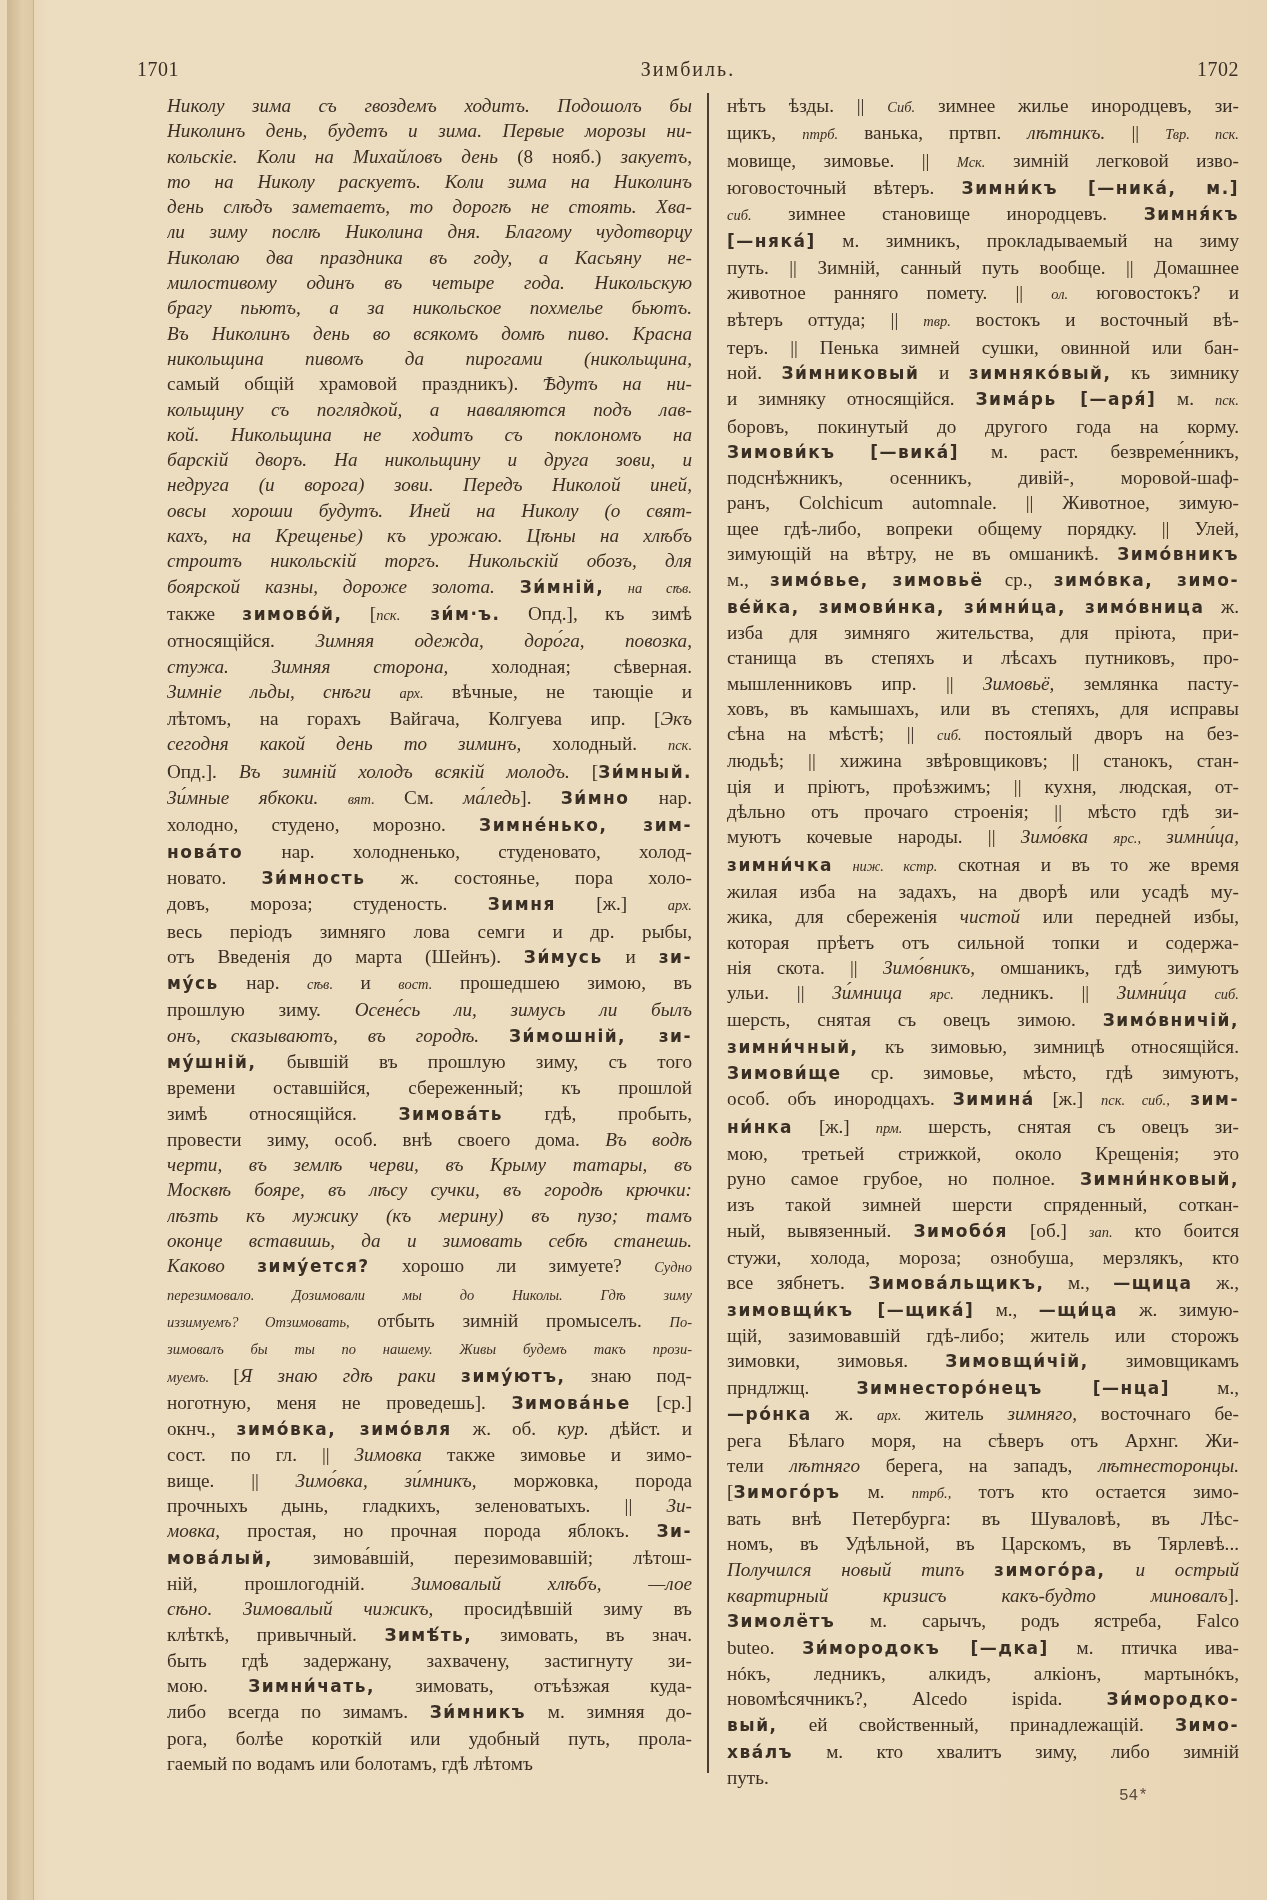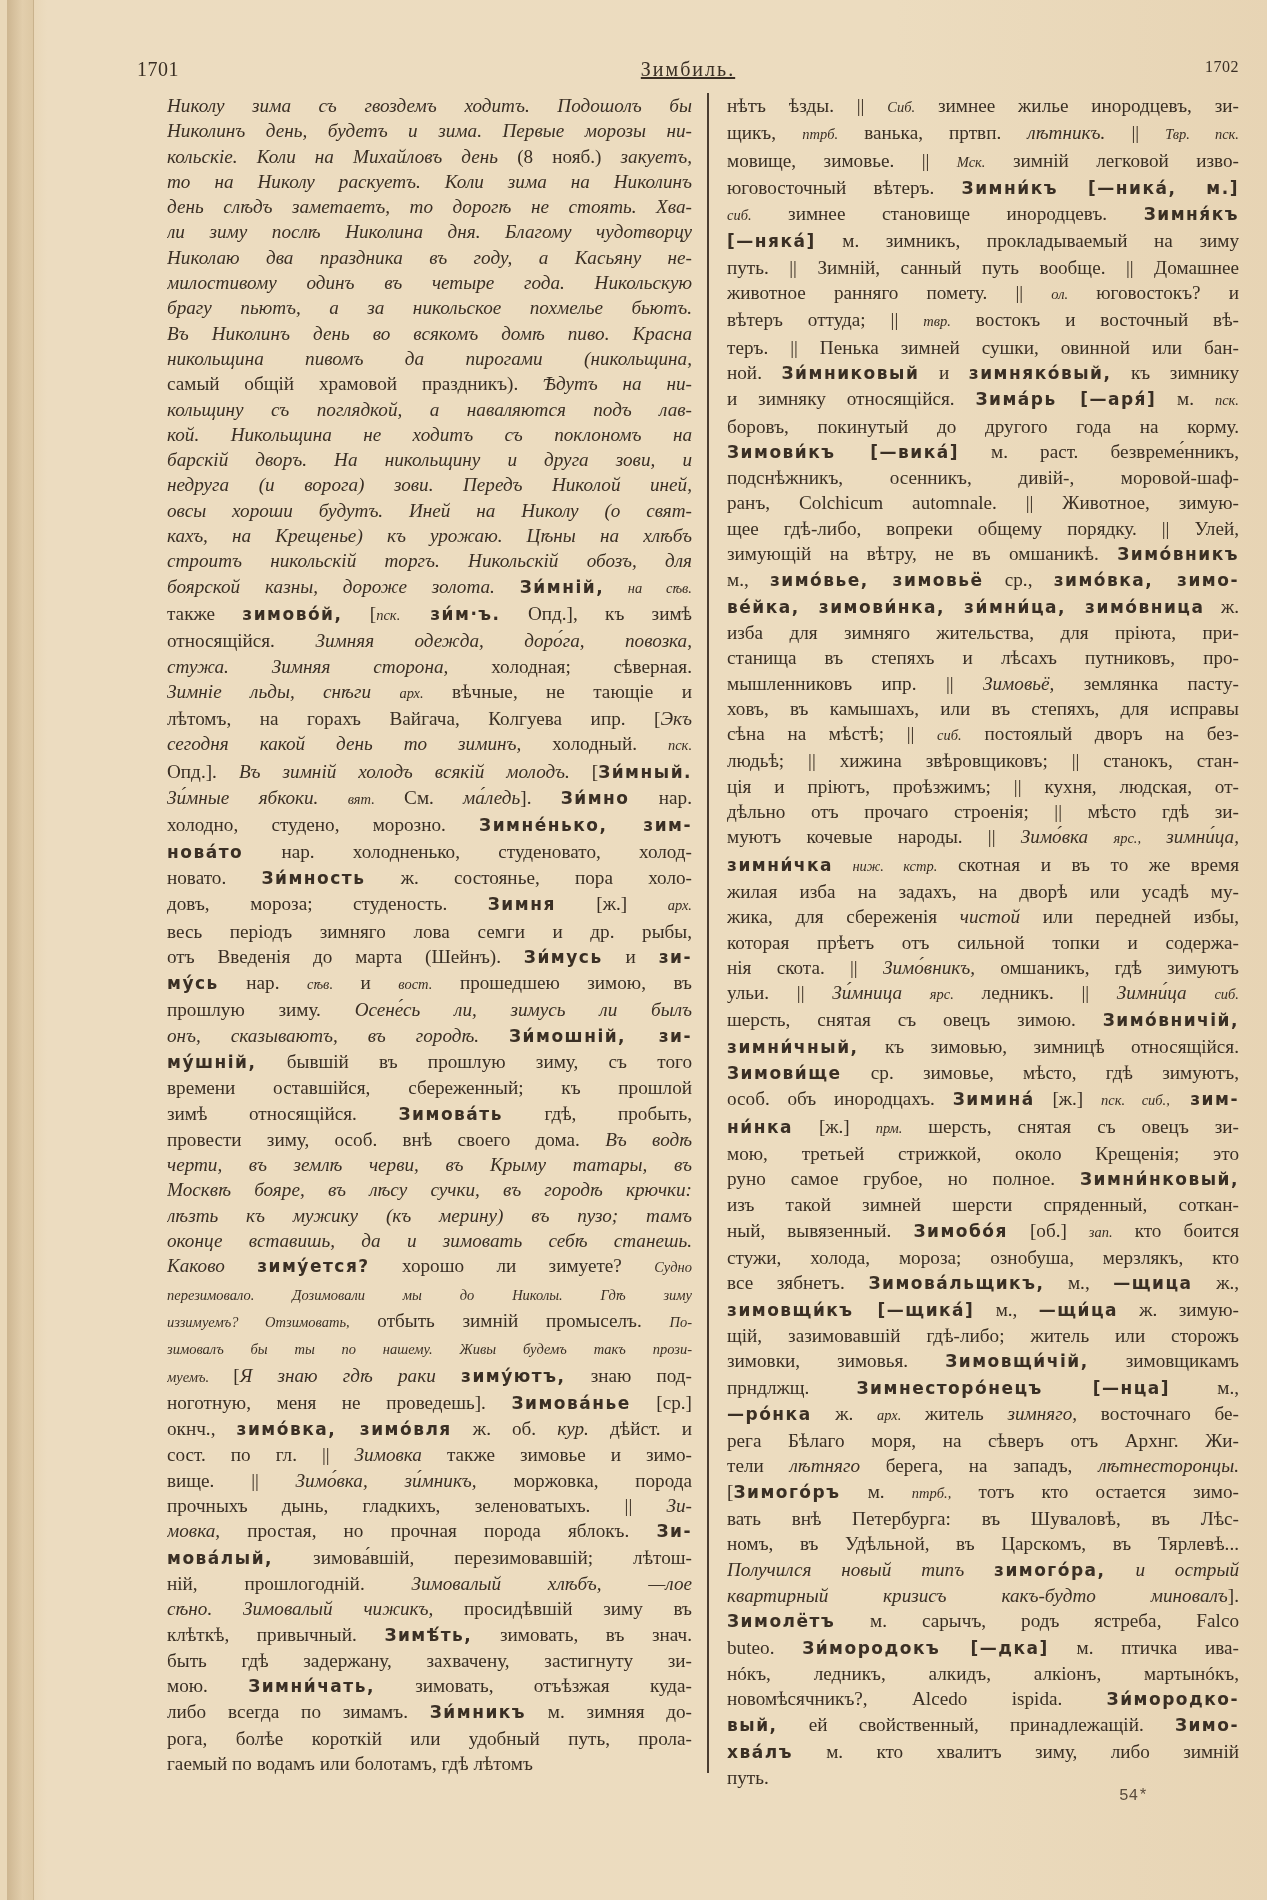--- a/index.html
+++ b/index.html
@@ -18,22 +18,22 @@
   }
   .binding {
     position: absolute; left: 0; top: 0; width: 26px; height: 1900px;
     background: linear-gradient(90deg, #cdb691 0, #e2ceac 60%, #ddc8a4 100%);
     border-right: 1px solid #c9b28c;
   }
   .header {
     position: absolute; top: 50px; left: 130px; width: 1102px; height: 40px;
   }
   .pnum-left { position: absolute; left: 0; top: 8px; font-size: 20px; letter-spacing: 0.5px; }
-  .running-head { position: absolute; left: 0; right: 0; top: 8px; text-align: center; font-size: 20px; letter-spacing: 2px; text-decoration: underline; }
-  .pnum-right { position: absolute; right: 0; top: 8px; font-size: 16px; letter-spacing: 0.5px; }
+  .running-head { position: absolute; left: 0; right: 0; top: 8px; text-align: center; font-size: 20px; letter-spacing: 2px; }
+  .pnum-right { position: absolute; right: 0; top: 8px; font-size: 20px; letter-spacing: 0.5px; }
 
   .col {
     position: absolute; top: 93px;
     font-size: 19.2px; line-height: 25.3px;
     text-align: justify;
   }
   .col-left { left: 160px; width: 525px; }
   .col-right { left: 720px; width: 512px; }
   .rule {
     position: absolute; left: 700px; top: 93px; width: 2px; height: 1680px;

